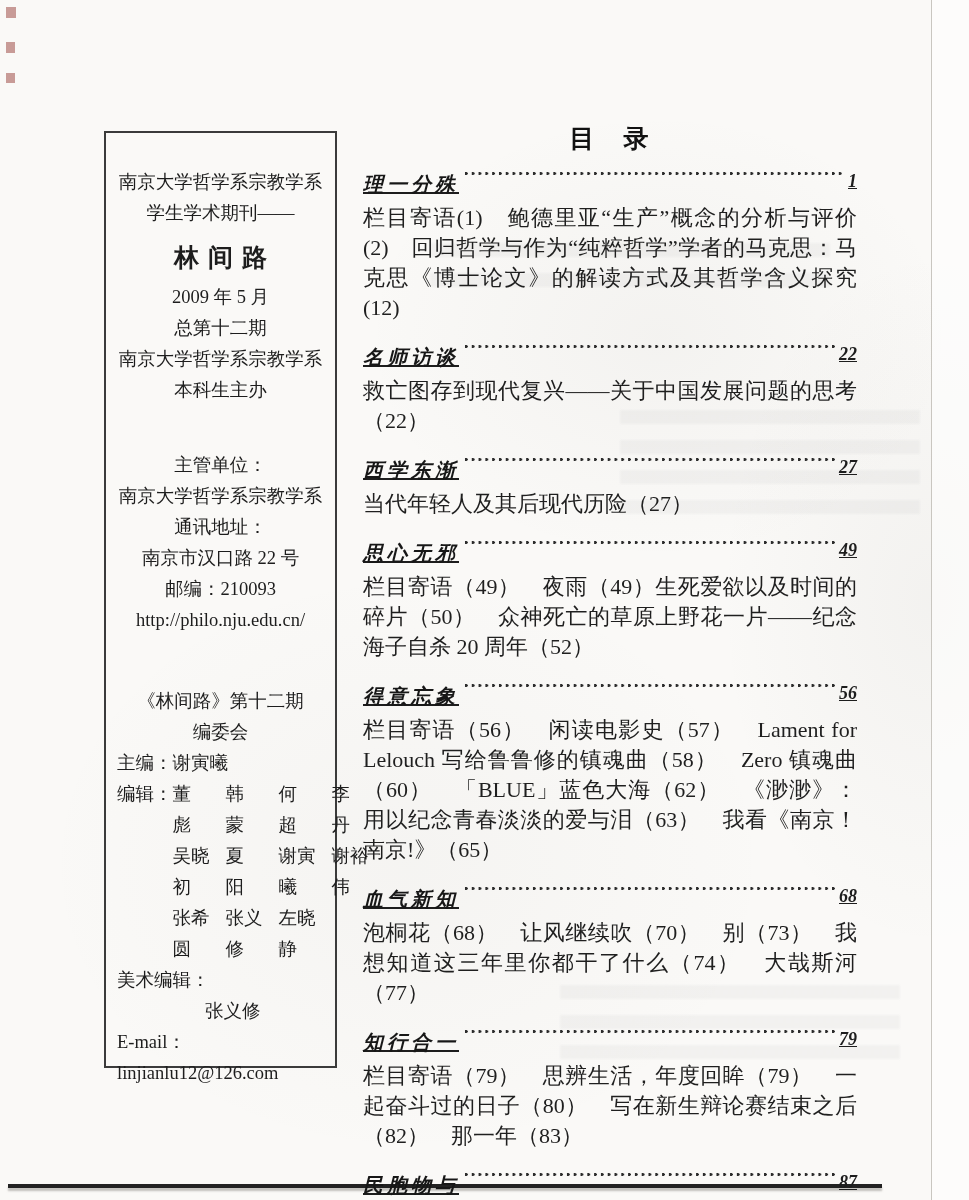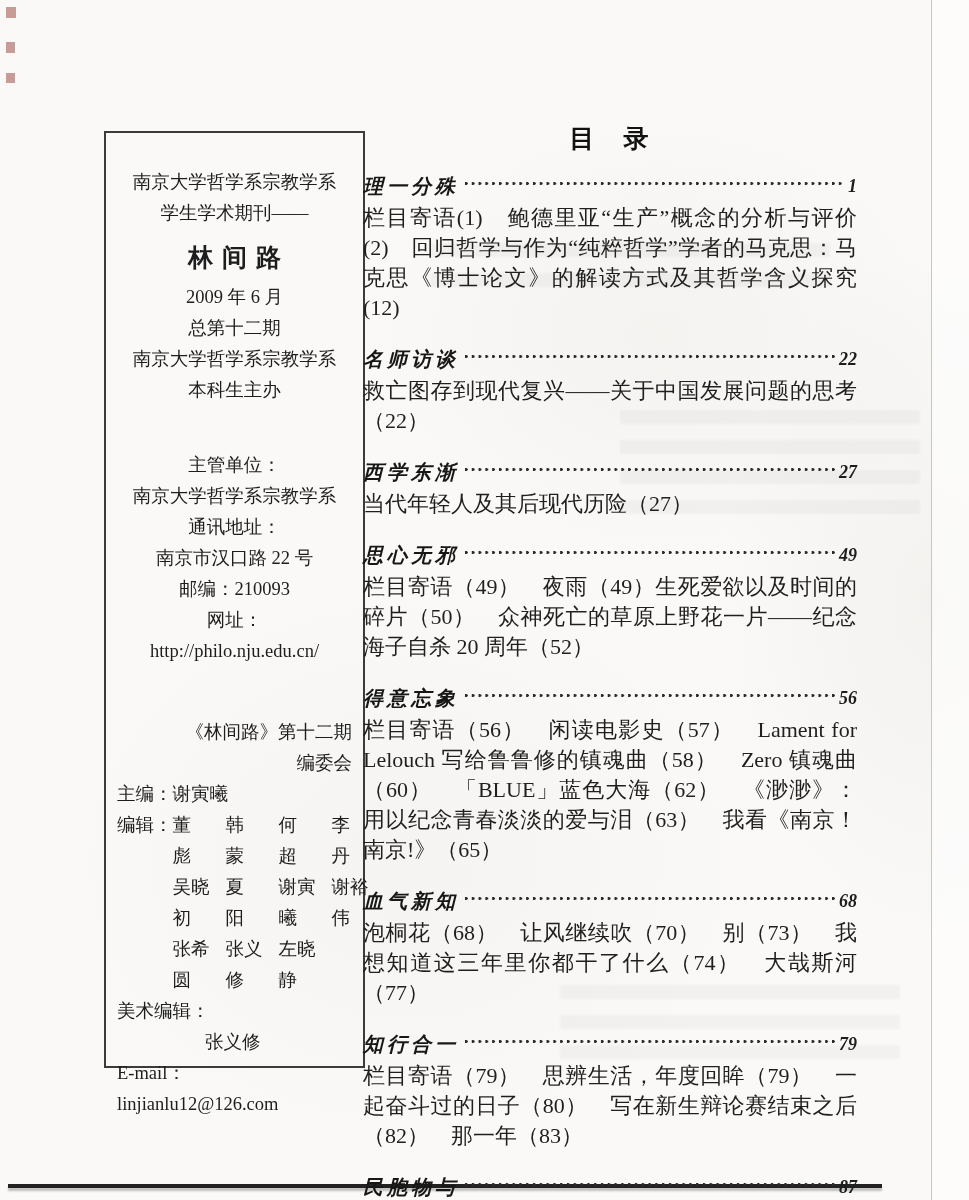--- a/index.html
+++ b/index.html
@@ -23,39 +23,39 @@
   .right-line{position:absolute;left:931px;top:0;width:1px;height:1200px;background:#c9c6c0;}
   .right-strip{position:absolute;left:932px;top:0;width:37px;height:1200px;background:rgba(255,255,255,0.55);}
   .smudge{position:absolute;pointer-events:none;
     background:repeating-linear-gradient(180deg, rgba(125,128,132,0.06) 0 14px, transparent 14px 30px);
     filter:blur(1px);}
   .sm1{left:430px;top:243px;width:400px;height:60px;}
   .sm2{left:620px;top:410px;width:300px;height:120px;}
   .sm3{left:560px;top:985px;width:340px;height:90px;}
   
   .info-box{
-    position:absolute;left:104px;top:131px;width:261px;height:937px;
+    position:absolute;left:104px;top:131px;width:233px;height:937px;
     border:2px solid #3b3b3b;box-sizing:border-box;padding:0 11px;
     font-size:18.5px;line-height:31px;
   }
   .masthead{margin-top:34px;text-align:center;}
   .journal-name{font-family:"Liberation Sans","DejaVu Sans",sans-serif;
     font-size:25px;font-weight:700;letter-spacing:9px;text-indent:9px;margin:13px 0 9px;}
   .contact{margin-top:44px;text-align:center;}
   .editorial{margin-top:50px;}
-  .ed-center{text-align:right;}
+  .ed-center{text-align:center;}
   .flex-row{display:flex;}
   .ed-label{white-space:nowrap;}
   .ed-names{flex:1;display:grid;grid-template-columns:1fr 1fr 1fr 1fr;column-gap:16px;}
   .art-name{padding-left:88px;}
   
   .toc{position:absolute;left:363px;top:122px;width:494px;}
   .toc-title{text-align:center;font-size:25px;font-weight:900;letter-spacing:2px;margin:0 0 16px 0;color:#111;}
   .toc-section{margin-bottom:21px;}
-  .toc-heading{display:flex;align-items:center;height:30px;}
+  .toc-heading{display:flex;align-items:flex-start;height:30px;text-decoration:underline;}
   .sec-title{font-weight:700;font-style:italic;font-size:20px;letter-spacing:4px;color:#171717;white-space:nowrap;}
   .leader{flex:1;height:5px;margin:0 3px 5px 5px;
     background-image:radial-gradient(circle at 2.2px 2.5px, #2b2b2b 1.3px, transparent 1.7px);
     background-size:6.8px 5px;background-repeat:repeat-x;}
   .sec-page{font-style:italic;font-weight:700;font-size:18px;white-space:nowrap;margin-bottom:-1px;}
   .toc-items{font-size:22px;line-height:30px;margin-top:2px;text-align:justify;color:#1f1f1f;}
 </style>
 </head>
 <body>
 
@@ -67,33 +67,32 @@
 <div class="smudge sm3"></div>
 <div class="right-strip"></div>
 <div class="right-line"></div>
 <div class="bottom-bar"></div>
 
 <div class="info-box">
   <div class="masthead">
     <div>南京大学哲学系宗教学系</div>
     <div>学生学术期刊——</div>
     <div class="journal-name">林间路</div>
-    <div>2009 年 6 月</div>
+    <div>2009 年 5 月</div>
     <div>总第十二期</div>
     <div>南京大学哲学系宗教学系</div>
     <div>本科生主办</div>
   </div>
 
   <div class="contact">
     <div>主管单位：</div>
     <div>南京大学哲学系宗教学系</div>
     <div>通讯地址：</div>
     <div>南京市汉口路 22 号</div>
     <div>邮编：210093</div>
-    <div>网址：</div>
     <div>http://philo.nju.edu.cn/</div>
   </div>
 
   <div class="editorial">
     <div class="ed-center">《林间路》第十二期</div>
     <div class="ed-center">编委会</div>
     <div class="flex-row">
       <span class="ed-label">主编：</span>
       <span>谢寅曦</span>
     </div>

